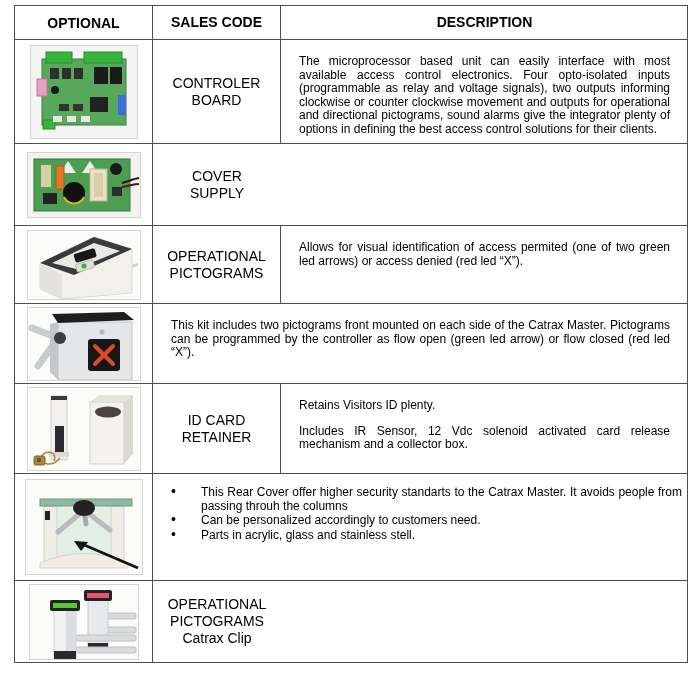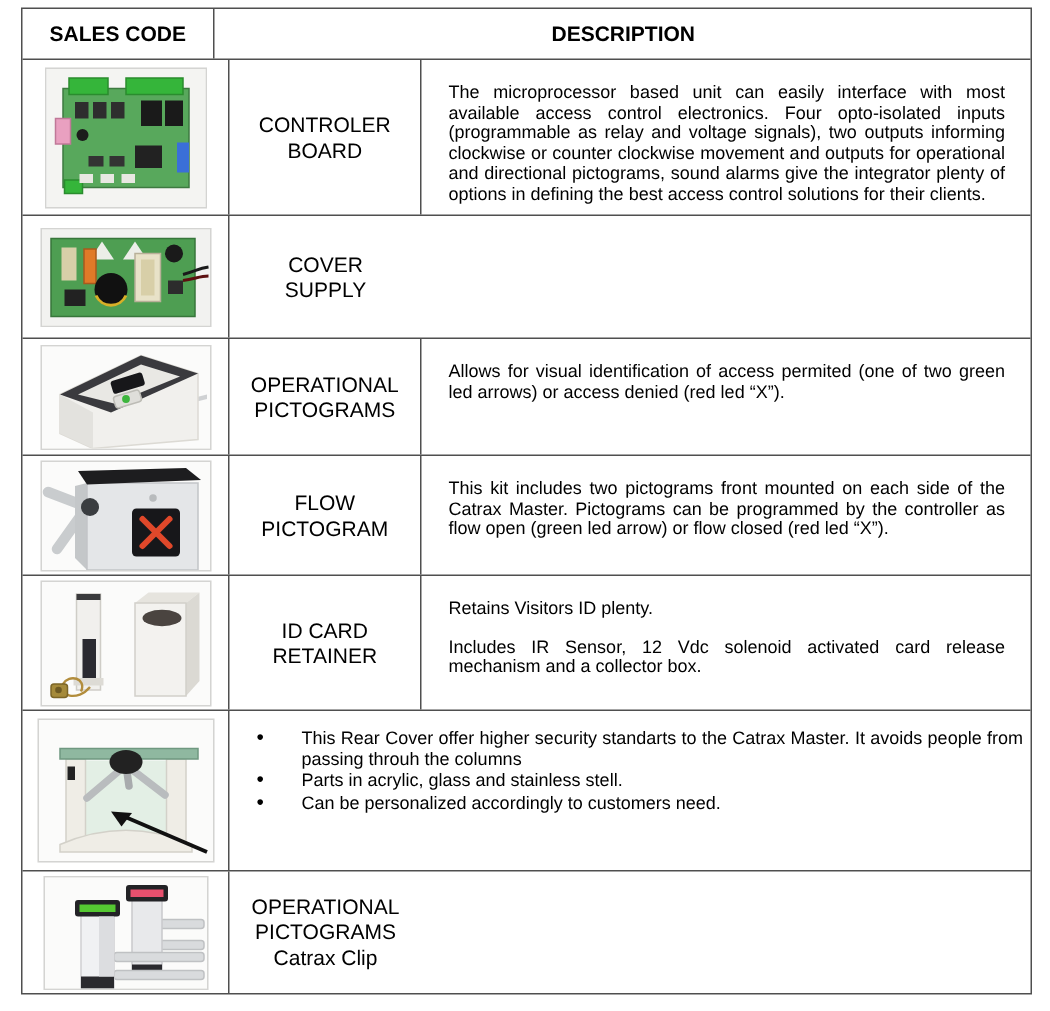--- a/index.html
+++ b/index.html
@@ -23,20 +23,21 @@
   ul.bullets li{position:relative;padding-left:32px;margin:0 0 1px 0;}
   ul.bullets li::before{content:"\2022";position:absolute;left:2px;top:-1px;font-size:14px;}
   ul.bullets li.left{text-align:left;}
 </style>
 </head>
 <body>
 
 <div class="table">
 
   <div class="row r-head">
+    <div class="cell c-opt">OPTIONAL</div>
     <div class="cell c-code">SALES CODE</div>
     <div class="cell c-desc" style="display:flex;align-items:center;justify-content:center;text-align:center;">DESCRIPTION</div>
   </div>
 
   <div class="row r1">
     <div class="cell c-opt">
       <svg class="photo" width="106" height="92" viewBox="0 0 106 92">
         <rect x="0" y="0" width="106" height="92" fill="#f4f4f2"></rect>
         <rect x="11" y="13" width="84" height="66" fill="#58a85c" stroke="#3d7a40"></rect>
         <rect x="15" y="6" width="26" height="11" fill="#35b53a" stroke="#2a8c2e"></rect>
@@ -125,24 +126,20 @@
         <polygon points="22,16 30,14 30,72 22,64" fill="#c4c7c9"></polygon>
         <rect x="30" y="14" width="74" height="58" fill="#e4e6e8" stroke="#c2c5c7"></rect>
         <path d="M24,6 L96,4 L106,12 L30,15 Z" fill="#1d1d1f"></path>
         <circle cx="32" cy="30" r="6" fill="#3a3d40"></circle>
         <circle cx="74" cy="24" r="2.5" fill="#b8bbbd"></circle>
         <rect x="60" y="31" width="32" height="32" rx="3" fill="#17171a"></rect>
         <line x1="67" y1="38" x2="85" y2="56" stroke="#e0482a" stroke-width="4" stroke-linecap="round"></line>
         <line x1="85" y1="38" x2="67" y2="56" stroke="#e0482a" stroke-width="4" stroke-linecap="round"></line>
       </svg>
     </div>
-    <div class="cell c-code">
-      <div>FLOW</div>
-      <div>PICTOGRAM</div>
-    </div>
     <div class="cell c-desc">
       <p>This kit includes two pictograms front mounted on each side of the Catrax Master. Pictograms can be programmed by the controller as flow open (green led arrow) or flow closed (red led “X”).</p>
     </div>
   </div>
 
   <div class="row r5">
     <div class="cell c-opt">
       <svg class="photo" width="112" height="82" viewBox="0 0 112 82">
         <rect x="0" y="0" width="112" height="82" fill="#fbfbfa"></rect>
         <rect x="23" y="8" width="16" height="64" fill="#f1f0ed" stroke="#cfcdc7"></rect>
@@ -182,22 +179,22 @@
         <line x1="58" y1="30" x2="84" y2="50" stroke="#b9bcbe" stroke-width="5" stroke-linecap="round"></line>
         <line x1="58" y1="30" x2="60" y2="44" stroke="#a8abad" stroke-width="5" stroke-linecap="round"></line>
         <ellipse cx="58" cy="28" rx="11" ry="8" fill="#222222"></ellipse>
         <line x1="112" y1="88" x2="56" y2="64" stroke="#111111" stroke-width="2.6"></line>
         <polygon points="48,61 62,62 55,71" fill="#111111"></polygon>
       </svg>
     </div>
     <div class="cell c-desc">
       <ul class="bullets">
         <li>This Rear Cover offer higher security standarts to the Catrax Master. It avoids people from passing throuh the columns</li>
+        <li class="left">Can be personalized accordingly to customers need.</li>
         <li class="left">Parts in acrylic, glass and stainless stell.</li>
-        <li class="left">Can be personalized accordingly to customers need.</li>
       </ul>
     </div>
   </div>
 
   <div class="row r7">
     <div class="cell c-opt">
       <svg class="photo" width="108" height="74" viewBox="0 0 108 74">
         <rect x="0" y="0" width="108" height="74" fill="#fbfbfa"></rect>
         <rect x="76" y="28" width="30" height="6" rx="2" fill="#d9dbdd" stroke="#bfc1c3"></rect>
         <rect x="76" y="42" width="30" height="6" rx="2" fill="#d9dbdd" stroke="#bfc1c3"></rect>

